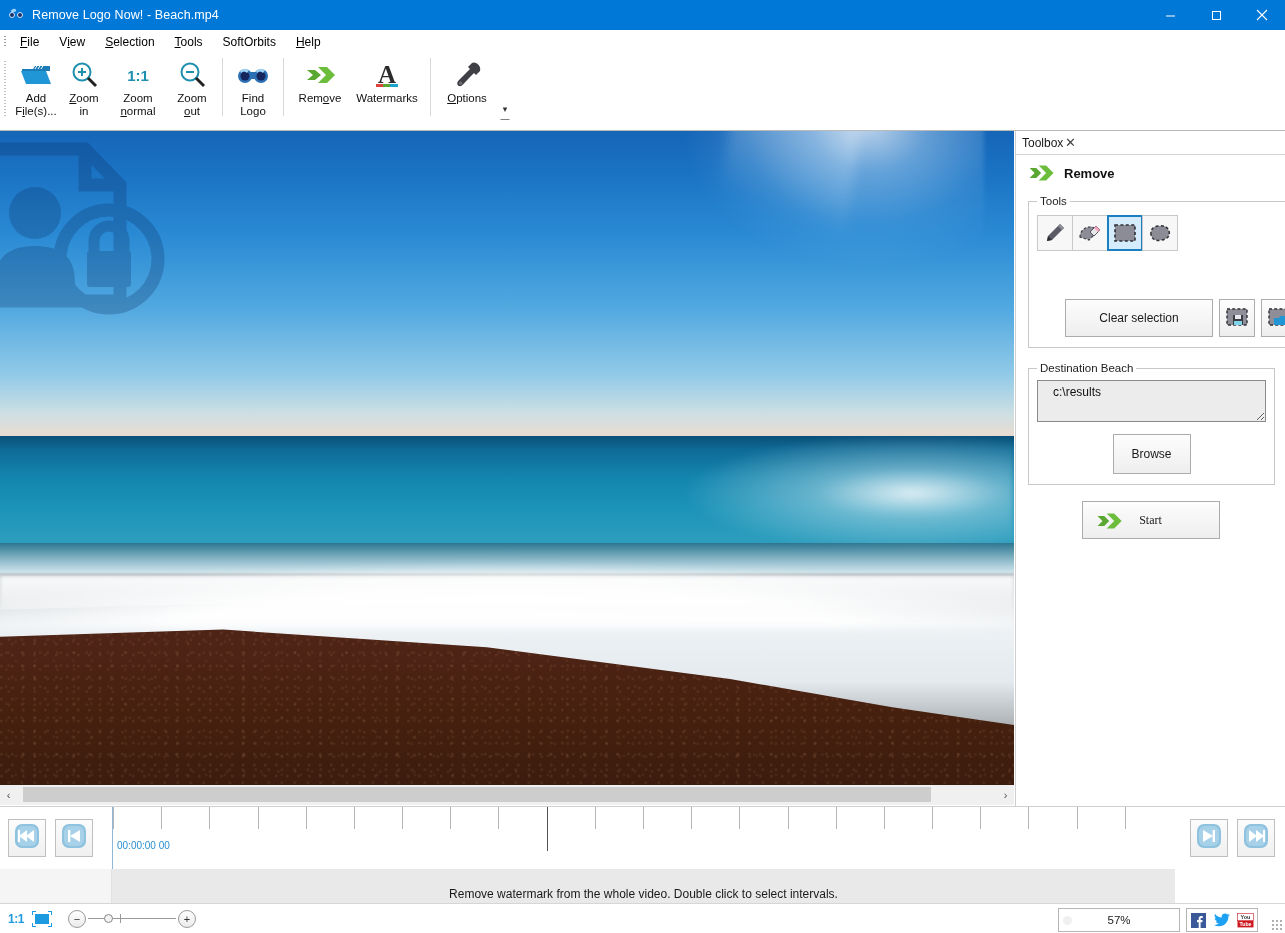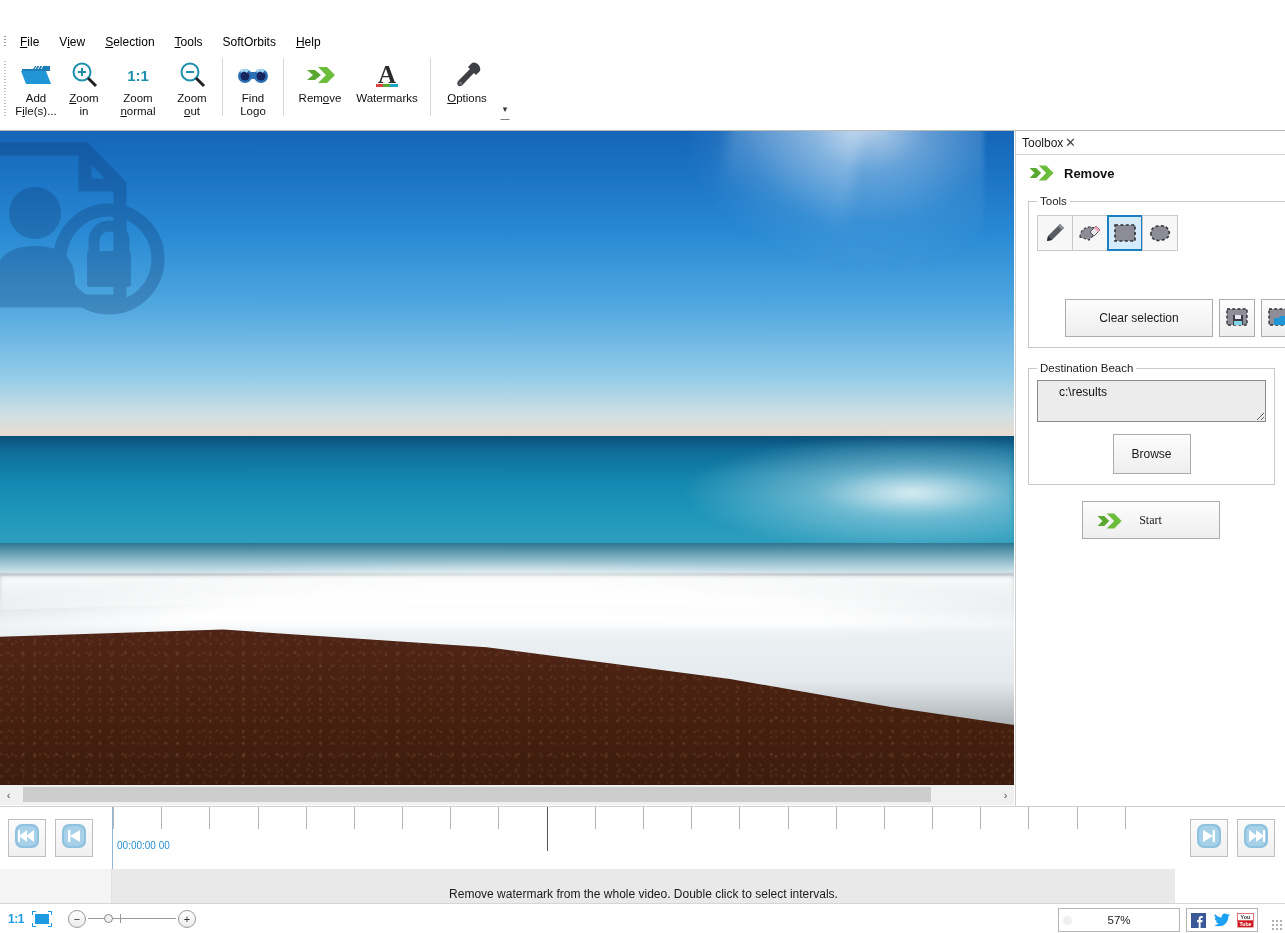--- a/index.html
+++ b/index.html
@@ -187,21 +187,21 @@
   .btn {
     background: linear-gradient(to bottom,#fdfdfd,#eeeeee);
     border: 1px solid #acacac; font-size: 12px; color: #1a1a1a;
     display:flex; align-items:center; justify-content:center; cursor: default;
   }
   .btn-clear { width: 148px; height: 38px; }
   .btn-sq { width: 36px; height: 38px; margin-left: 6px; }
 
   .dest-input {
     width: 100%; height: 42px; border: 1px solid #8a8a8a; background: #ececec;
-    font-size: 12px; color: #111; padding: 4px 21px; font-family: "Liberation Sans", sans-serif;
+    font-size: 12px; color: #111; padding: 4px 15px; font-family: "Liberation Sans", sans-serif;
   }
   .btn-browse { width: 78px; height: 40px; margin: 8px auto 0 auto; }
   .btn-start {
     width: 138px; height: 38px; margin: 16px auto 0 auto; position: relative;
     justify-content: center;
   }
   .btn-start .sico { position:absolute; left: 12px; top: 9px; }
   .btn-start .slbl { font-size: 12px; font-family: Liberation Serif, serif; }
 
   
@@ -266,20 +266,46 @@
   .grip-corner { position:absolute; right:2px; bottom:2px; width:12px; height:12px;
     background-image:
       radial-gradient(circle, #b0b0b0 1px, transparent 1.4px);
     background-size: 4px 4px; }
 </style>
 </head>
 <body>
 
 <div id="app">
 
+  <div class="titlebar">
+    <div class="tb-icon">
+      <span class="eye l"></span>
+        <span class="eye r"></span>
+        <span class="glint"></span>
+    </div>
+    <span class="title">Remove Logo Now! - Beach.mp4</span>
+    <div class="winbtns">
+      <div class="winbtn">
+        <svg width="11" height="11" viewBox="0 0 11 11">
+            <line x1="1" y1="6" x2="10" y2="6" stroke="#fff" stroke-width="1"></line>
+          </svg>
+      </div>
+      <div class="winbtn">
+        <svg width="11" height="11" viewBox="0 0 11 11">
+            <rect x="1.5" y="1.5" width="8" height="8" fill="none" stroke="#fff" stroke-width="1"></rect>
+          </svg>
+      </div>
+      <div class="winbtn close">
+        <svg width="12" height="12" viewBox="0 0 12 12">
+            <line x1="1" y1="1" x2="11" y2="11" stroke="#fff" stroke-width="1.1"></line>
+            <line x1="11" y1="1" x2="1" y2="11" stroke="#fff" stroke-width="1.1"></line>
+          </svg>
+      </div>
+    </div>
+  </div>
 
   <div class="menubar">
     <div class="menu-grip">
         <i></i>
       </div>
     <div class="menuitem"><u>F</u><span>ile</span></div>
     <div class="menuitem">V<u>i</u>ew</div>
     <div class="menuitem"><u>S</u>election</div>
     <div class="menuitem"><u>T</u>ools</div>
     <div class="menuitem">SoftOrbits</div>

